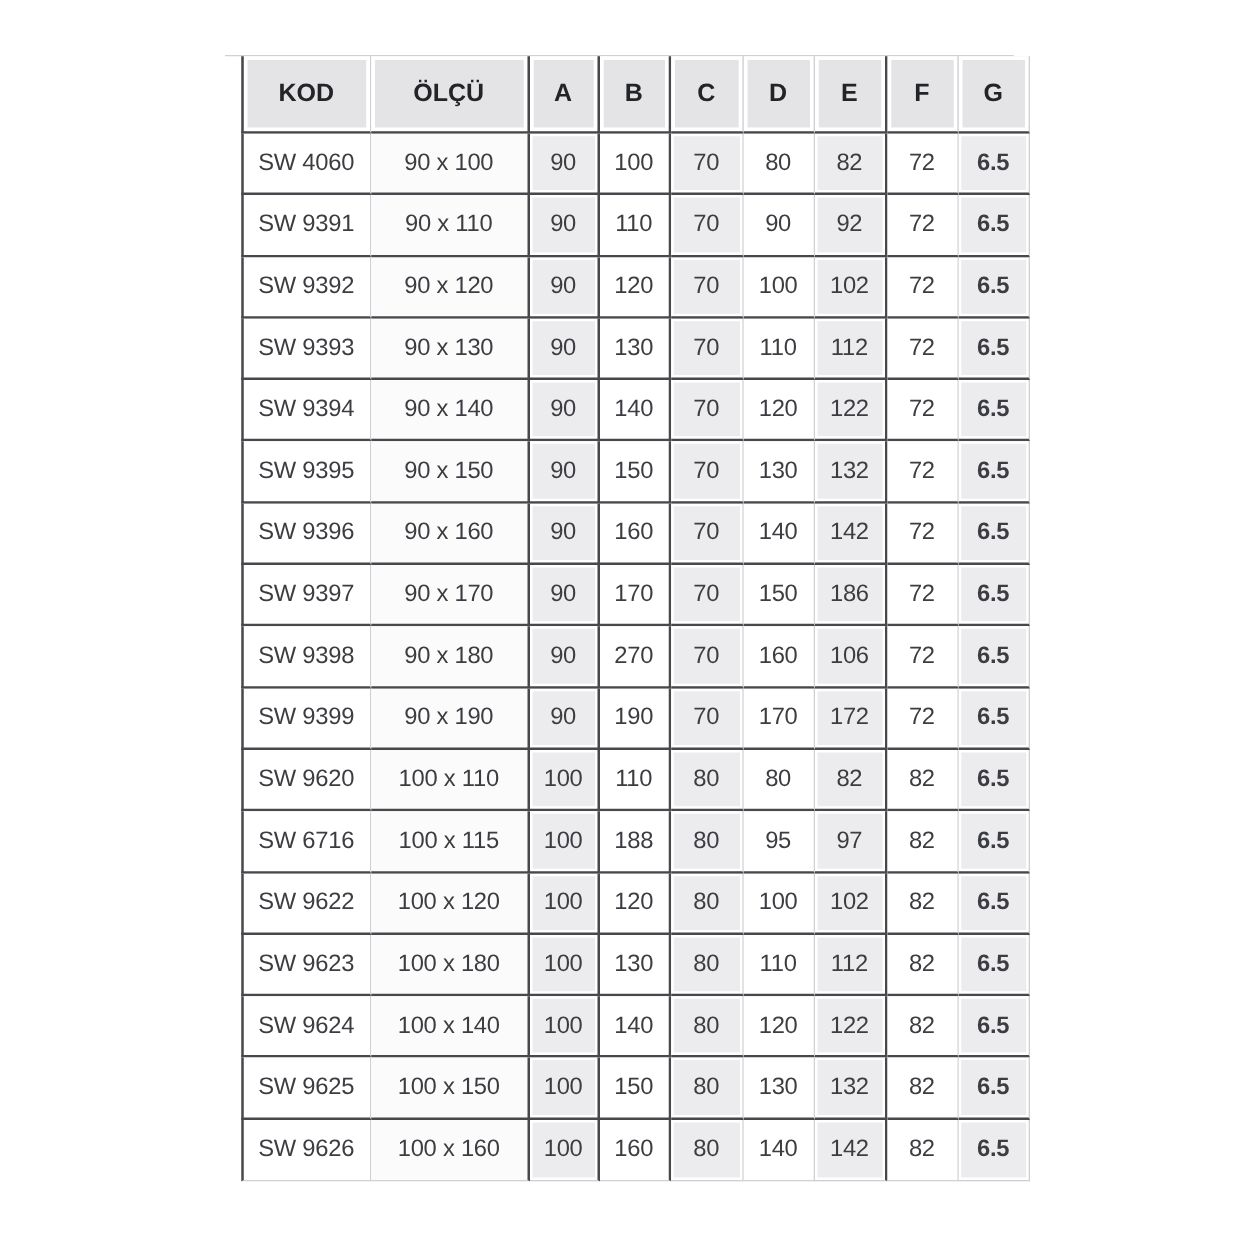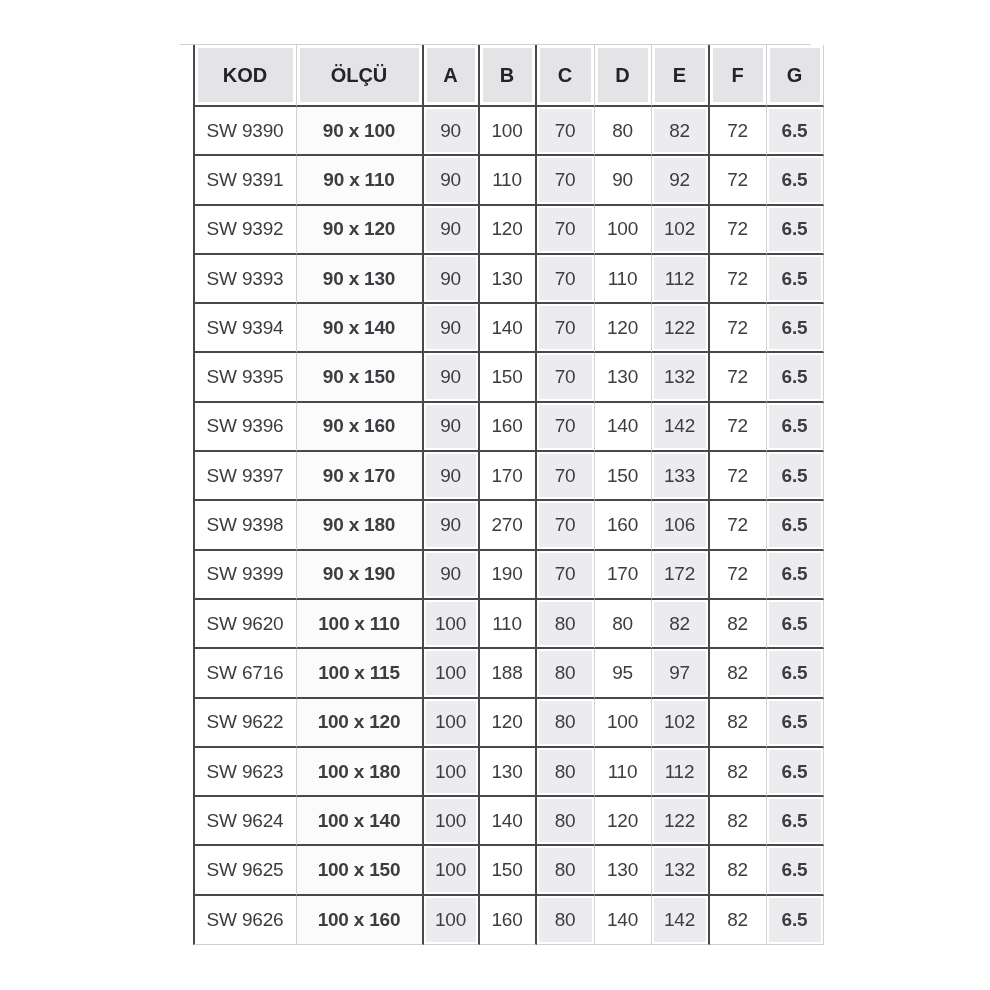--- a/index.html
+++ b/index.html
@@ -43,48 +43,48 @@
   .c6 { border-right: 2px solid var(--dark-border); }
   .c7 { border-right: 1px solid var(--light-border); }
   .c8 { border-right: 1px solid var(--light-border); font-weight: bold; }
   
   .shade {
     background: var(--shade-bg, #ececee);
     box-shadow: inset 0 0 0 2px #ffffff;
   }
   .olcu {
     background: var(--olcu-bg, #fbfbfc);
-    font-weight: 700;
+    font-weight: 400;
   }
   
   .h {
     background: var(--header-bg, #e4e4e6);
     box-shadow: inset 0 0 0 3px #ffffff;
     font-weight: 700;
     font-size: 20px;
     color: var(--header-text, #232428);
     letter-spacing: 0;
   }
   
   .last .cell { border-bottom: 1px solid var(--light-border); }
 </style>
 </head>
 <body>
 
 <div class="table-wrap">
   <div class="grid">
       <div class="row"><div class="cell c0 h">KOD</div><div class="cell c1 h">ÖLÇÜ</div><div class="cell c2 h">A</div><div class="cell c3 h">B</div><div class="cell c4 h">C</div><div class="cell c5 h">D</div><div class="cell c6 h">E</div><div class="cell c7 h">F</div><div class="cell c8 h">G</div></div>
-      <div class="row"><div class="cell c0">SW 9390</div><div class="cell c1 olcu">90 x 100</div><div class="cell c2 shade">90</div><div class="cell c3">100</div><div class="cell c4 shade">70</div><div class="cell c5">80</div><div class="cell c6 shade">82</div><div class="cell c7">72</div><div class="cell c8 shade">6.5</div></div>
+      <div class="row"><div class="cell c0">SW 4060</div><div class="cell c1 olcu">90 x 100</div><div class="cell c2 shade">90</div><div class="cell c3">100</div><div class="cell c4 shade">70</div><div class="cell c5">80</div><div class="cell c6 shade">82</div><div class="cell c7">72</div><div class="cell c8 shade">6.5</div></div>
       <div class="row"><div class="cell c0">SW 9391</div><div class="cell c1 olcu">90 x 110</div><div class="cell c2 shade">90</div><div class="cell c3">110</div><div class="cell c4 shade">70</div><div class="cell c5">90</div><div class="cell c6 shade">92</div><div class="cell c7">72</div><div class="cell c8 shade">6.5</div></div>
       <div class="row"><div class="cell c0">SW 9392</div><div class="cell c1 olcu">90 x 120</div><div class="cell c2 shade">90</div><div class="cell c3">120</div><div class="cell c4 shade">70</div><div class="cell c5">100</div><div class="cell c6 shade">102</div><div class="cell c7">72</div><div class="cell c8 shade">6.5</div></div>
       <div class="row"><div class="cell c0">SW 9393</div><div class="cell c1 olcu">90 x 130</div><div class="cell c2 shade">90</div><div class="cell c3">130</div><div class="cell c4 shade">70</div><div class="cell c5">110</div><div class="cell c6 shade">112</div><div class="cell c7">72</div><div class="cell c8 shade">6.5</div></div>
       <div class="row"><div class="cell c0">SW 9394</div><div class="cell c1 olcu">90 x 140</div><div class="cell c2 shade">90</div><div class="cell c3">140</div><div class="cell c4 shade">70</div><div class="cell c5">120</div><div class="cell c6 shade">122</div><div class="cell c7">72</div><div class="cell c8 shade">6.5</div></div>
       <div class="row"><div class="cell c0">SW 9395</div><div class="cell c1 olcu">90 x 150</div><div class="cell c2 shade">90</div><div class="cell c3">150</div><div class="cell c4 shade">70</div><div class="cell c5">130</div><div class="cell c6 shade">132</div><div class="cell c7">72</div><div class="cell c8 shade">6.5</div></div>
       <div class="row"><div class="cell c0">SW 9396</div><div class="cell c1 olcu">90 x 160</div><div class="cell c2 shade">90</div><div class="cell c3">160</div><div class="cell c4 shade">70</div><div class="cell c5">140</div><div class="cell c6 shade">142</div><div class="cell c7">72</div><div class="cell c8 shade">6.5</div></div>
-      <div class="row"><div class="cell c0">SW 9397</div><div class="cell c1 olcu">90 x 170</div><div class="cell c2 shade">90</div><div class="cell c3">170</div><div class="cell c4 shade">70</div><div class="cell c5">150</div><div class="cell c6 shade">133</div><div class="cell c7">72</div><div class="cell c8 shade">6.5</div></div>
+      <div class="row"><div class="cell c0">SW 9397</div><div class="cell c1 olcu">90 x 170</div><div class="cell c2 shade">90</div><div class="cell c3">170</div><div class="cell c4 shade">70</div><div class="cell c5">150</div><div class="cell c6 shade">186</div><div class="cell c7">72</div><div class="cell c8 shade">6.5</div></div>
       <div class="row"><div class="cell c0">SW 9398</div><div class="cell c1 olcu">90 x 180</div><div class="cell c2 shade">90</div><div class="cell c3">270</div><div class="cell c4 shade">70</div><div class="cell c5">160</div><div class="cell c6 shade">106</div><div class="cell c7">72</div><div class="cell c8 shade">6.5</div></div>
       <div class="row"><div class="cell c0">SW 9399</div><div class="cell c1 olcu">90 x 190</div><div class="cell c2 shade">90</div><div class="cell c3">190</div><div class="cell c4 shade">70</div><div class="cell c5">170</div><div class="cell c6 shade">172</div><div class="cell c7">72</div><div class="cell c8 shade">6.5</div></div>
       <div class="row"><div class="cell c0">SW 9620</div><div class="cell c1 olcu">100 x 110</div><div class="cell c2 shade">100</div><div class="cell c3">110</div><div class="cell c4 shade">80</div><div class="cell c5">80</div><div class="cell c6 shade">82</div><div class="cell c7">82</div><div class="cell c8 shade">6.5</div></div>
       <div class="row"><div class="cell c0">SW 6716</div><div class="cell c1 olcu">100 x 115</div><div class="cell c2 shade">100</div><div class="cell c3">188</div><div class="cell c4 shade">80</div><div class="cell c5">95</div><div class="cell c6 shade">97</div><div class="cell c7">82</div><div class="cell c8 shade">6.5</div></div>
       <div class="row"><div class="cell c0">SW 9622</div><div class="cell c1 olcu">100 x 120</div><div class="cell c2 shade">100</div><div class="cell c3">120</div><div class="cell c4 shade">80</div><div class="cell c5">100</div><div class="cell c6 shade">102</div><div class="cell c7">82</div><div class="cell c8 shade">6.5</div></div>
       <div class="row"><div class="cell c0">SW 9623</div><div class="cell c1 olcu">100 x 180</div><div class="cell c2 shade">100</div><div class="cell c3">130</div><div class="cell c4 shade">80</div><div class="cell c5">110</div><div class="cell c6 shade">112</div><div class="cell c7">82</div><div class="cell c8 shade">6.5</div></div>
       <div class="row"><div class="cell c0">SW 9624</div><div class="cell c1 olcu">100 x 140</div><div class="cell c2 shade">100</div><div class="cell c3">140</div><div class="cell c4 shade">80</div><div class="cell c5">120</div><div class="cell c6 shade">122</div><div class="cell c7">82</div><div class="cell c8 shade">6.5</div></div>
       <div class="row"><div class="cell c0">SW 9625</div><div class="cell c1 olcu">100 x 150</div><div class="cell c2 shade">100</div><div class="cell c3">150</div><div class="cell c4 shade">80</div><div class="cell c5">130</div><div class="cell c6 shade">132</div><div class="cell c7">82</div><div class="cell c8 shade">6.5</div></div>
       <div class="row last"><div class="cell c0">SW 9626</div><div class="cell c1 olcu">100 x 160</div><div class="cell c2 shade">100</div><div class="cell c3">160</div><div class="cell c4 shade">80</div><div class="cell c5">140</div><div class="cell c6 shade">142</div><div class="cell c7">82</div><div class="cell c8 shade">6.5</div></div>
     </div>

